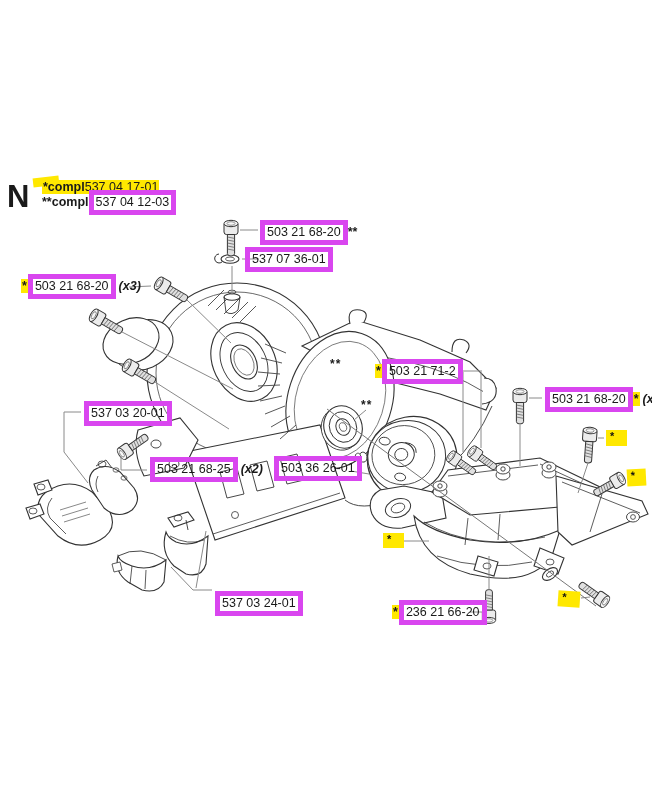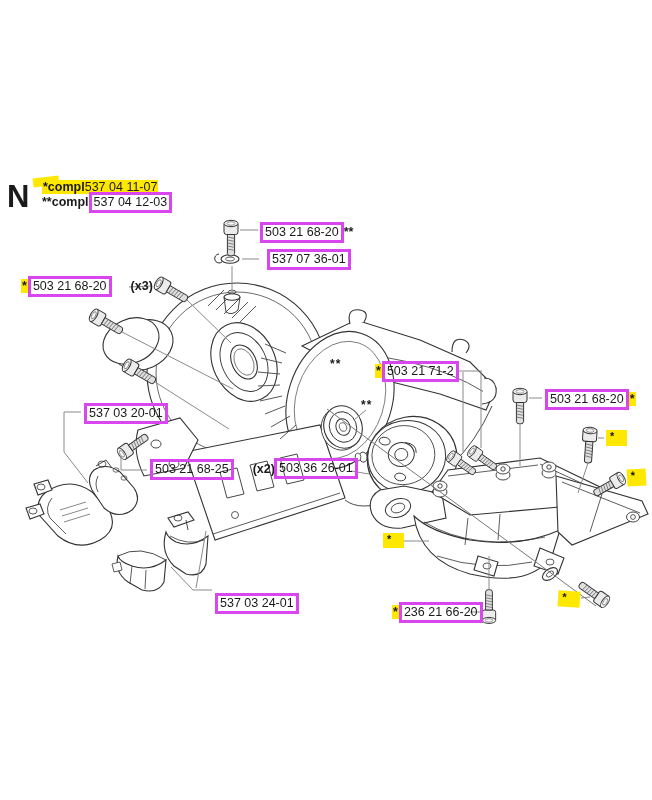--- a/index.html
+++ b/index.html
@@ -1,23 +1,23 @@
 <!DOCTYPE html>
 <html><head>
 <meta charset="utf-8">
 <style>
   html,body{margin:0;padding:0;background:#fff;}
   #page{position:relative;width:652px;height:800px;background:#fff;overflow:hidden;
         font-family:"Liberation Sans",sans-serif;color:#1a1a1a;}
   #art{position:absolute;left:0;top:0;z-index:1;}
   .lbl{position:absolute;z-index:3;font-size:12.5px;line-height:14px;white-space:nowrap;color:#1a1a1a;}
-  .numbox{border:3px solid #d946ef;padding:0 2px 1px 2px;}
+  .numbox{border:5px solid #d946ef;padding:0 2px 1px 2px;}
   .star{font-weight:bold;}
   .hl{background:#ffe800;padding:0 1px;}
-  .qty{font-weight:bold;margin-left:19px;}
+  .qty{font-weight:bold;margin-left:3px;font-style:italic;}
   .pref{font-weight:bold;}
   #letterN{position:absolute;left:7px;top:183px;z-index:3;font-size:31px;line-height:28px;font-weight:900;letter-spacing:-1px;}
   #compl{position:absolute;left:42px;top:180px;z-index:3;font-size:12.5px;line-height:15px;white-space:nowrap;}
   #hl-swash{position:absolute;left:33px;top:177px;width:26px;height:9px;background:#ffe800;transform:rotate(-7deg);z-index:2;}
   .starbox{position:absolute;z-index:3;background:#ffe800;font-size:11px;font-weight:bold;line-height:11px;
            padding:1px 0 0 4px;color:#111;}
   .dstar{position:absolute;z-index:3;font-size:12px;font-weight:bold;letter-spacing:1px;}
 </style>
 </head>
 <body>
@@ -250,27 +250,27 @@
     <path d="M489,590 L489,556"></path>
     <path d="M327,409 L596,606" stroke="#777"></path>
   </g>
 </svg>
 
 <div id="hl-swash"></div>
 
 <div id="letterN">N</div>
 
 <div id="compl">
-  <div><span class="hl"><span class="pref">*compl</span><span>537 04 11-07</span></span></div>
+  <div><span class="hl"><span class="pref">*compl</span><span>537 04 17-01</span></span></div>
   <div><span class="pref">**compl</span><span class="numbox">537 04 12-03</span></div>
 </div>
 
 <div class="lbl" style="left:260px;top:225px"><span class="numbox">503 21 68-20</span><span class="star">**</span></div>
 
-<div class="lbl" style="left:267px;top:252px"><span class="numbox">537 07 36-01</span></div>
+<div class="lbl" style="left:245px;top:252px"><span class="numbox">537 07 36-01</span></div>
 
 <div class="lbl" style="left:21px;top:279px"><span class="star hl">*</span><span class="numbox">503 21 68-20</span><span class="qty">(x3)</span></div>
 
 <div class="lbl" style="left:84px;top:406px"><span class="numbox">537 03 20-01</span></div>
 
 <div class="lbl" style="left:150px;top:462px"><span class="numbox">503 21 68-25</span><span class="qty">(x2)</span></div>
 
 <div class="lbl" style="left:274px;top:461px"><span class="numbox">503 36 26-01</span></div>
 
 <div class="lbl" style="left:215px;top:596px"><span class="numbox">537 03 24-01</span></div>

